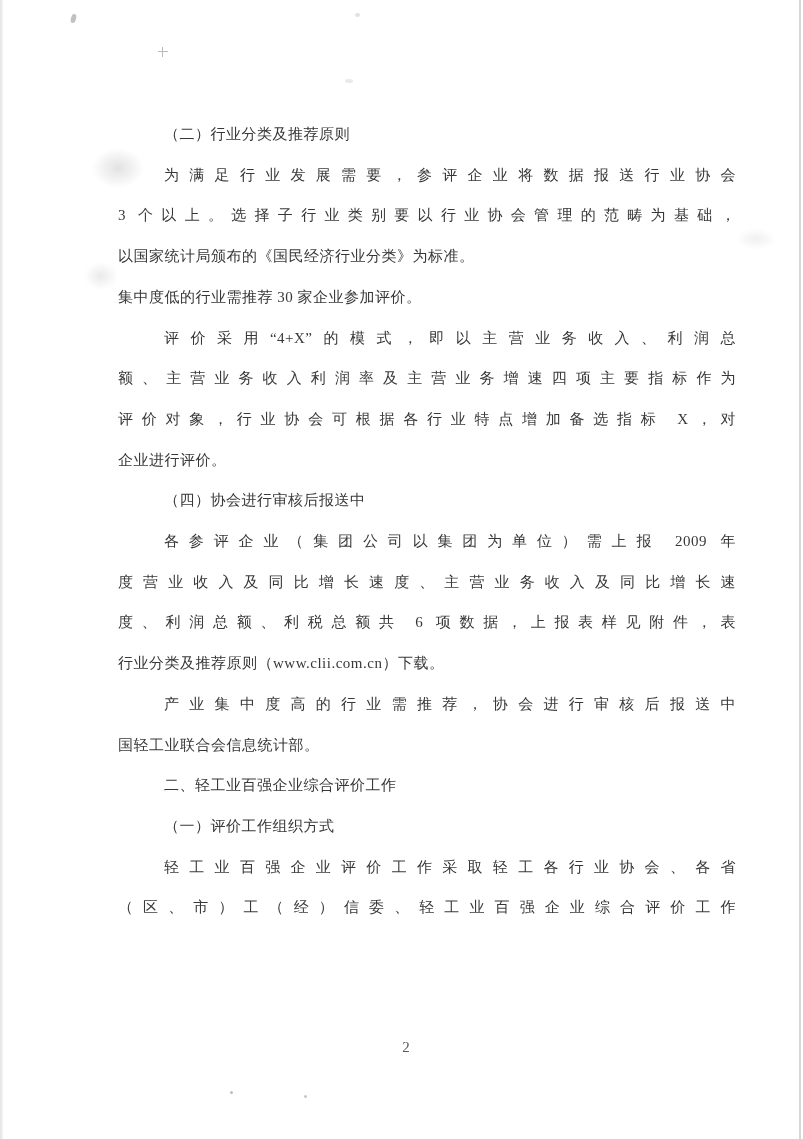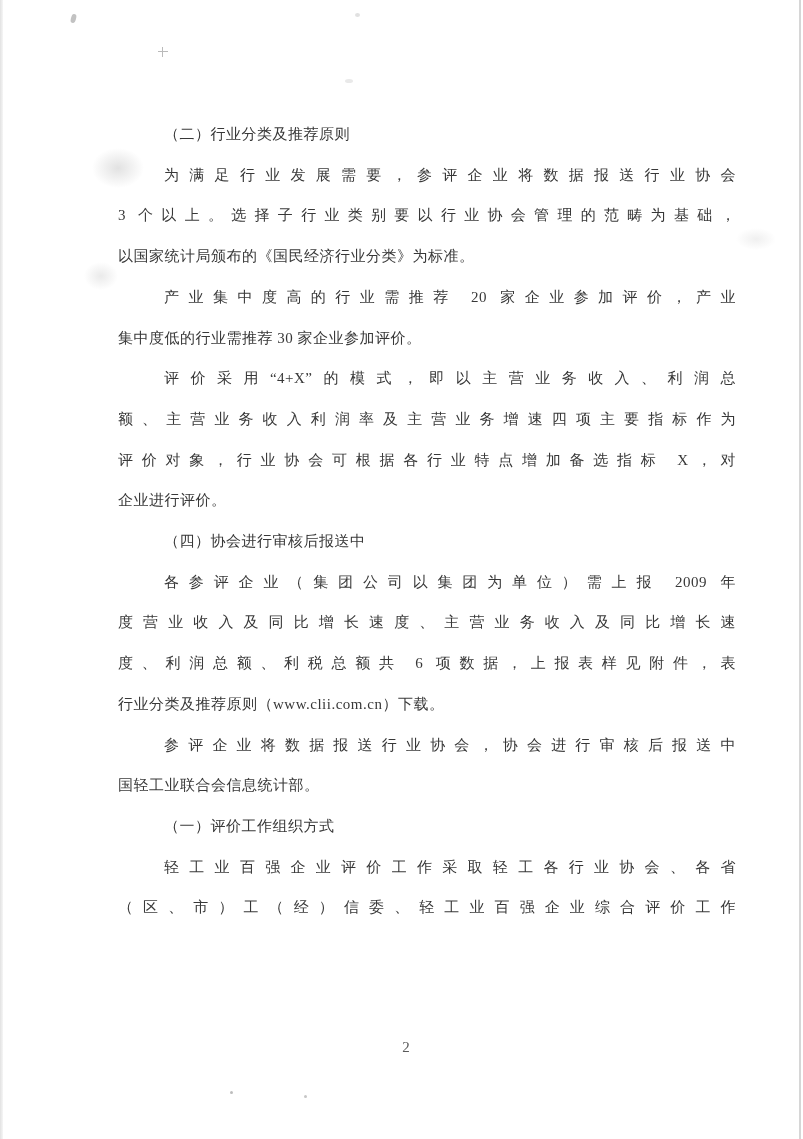--- a/index.html
+++ b/index.html
@@ -59,31 +59,31 @@
 <div class="plus-mark"></div>
 <div class="smudge smudge-a"></div>
 <div class="smudge smudge-b"></div>
 <div class="smudge smudge-c"></div>
 
 <div class="content">
   <p class="ln indent">（二）行业分类及推荐原则</p>
   <p class="ln indent fill">为满足行业发展需要，参评企业将数据报送行业协会</p>
   <p class="ln fill">3 个以上。选择子行业类别要以行业协会管理的范畴为基础，</p>
   <p class="ln">以国家统计局颁布的《国民经济行业分类》为标准。</p>
-  <p class="ln indent fill">产业集中度高的行业需推荐 20 家企业参加评价，产业</p>
   <p class="ln">集中度低的行业需推荐 30 家企业参加评价。</p>
   <p class="ln indent fill">评价采用“4+X”的模式，即以主营业务收入、利润总</p>
   <p class="ln fill">额、主营业务收入利润率及主营业务增速四项主要指标作为</p>
   <p class="ln fill">评价对象，行业协会可根据各行业特点增加备选指标 X，对</p>
   <p class="ln">企业进行评价。</p>
   <p class="ln indent">（四）协会进行审核后报送中</p>
   <p class="ln indent fill">各参评企业（集团公司以集团为单位）需上报 2009 年</p>
   <p class="ln fill">度营业收入及同比增长速度、主营业务收入及同比增长速</p>
   <p class="ln fill">度、利润总额、利税总额共 6 项数据，上报表样见附件，表</p>
   <p class="ln">行业分类及推荐原则（www.clii.com.cn）下载。</p>
-  <p class="ln indent fill">参评企业将数据报送行业协会，协会进行审核后报送中</p>
+  <p class="ln indent fill">产业集中度高的行业需推荐，协会进行审核后报送中</p>
   <p class="ln">国轻工业联合会信息统计部。</p>
+  <p class="ln indent">二、轻工业百强企业综合评价工作</p>
   <p class="ln indent">（一）评价工作组织方式</p>
   <p class="ln indent fill">轻工业百强企业评价工作采取轻工各行业协会、各省</p>
   <p class="ln fill">（区、市）工（经）信委、轻工业百强企业综合评价工作</p>
 </div>
 
 <div class="page-number">2</div>
 
 </body></html>

